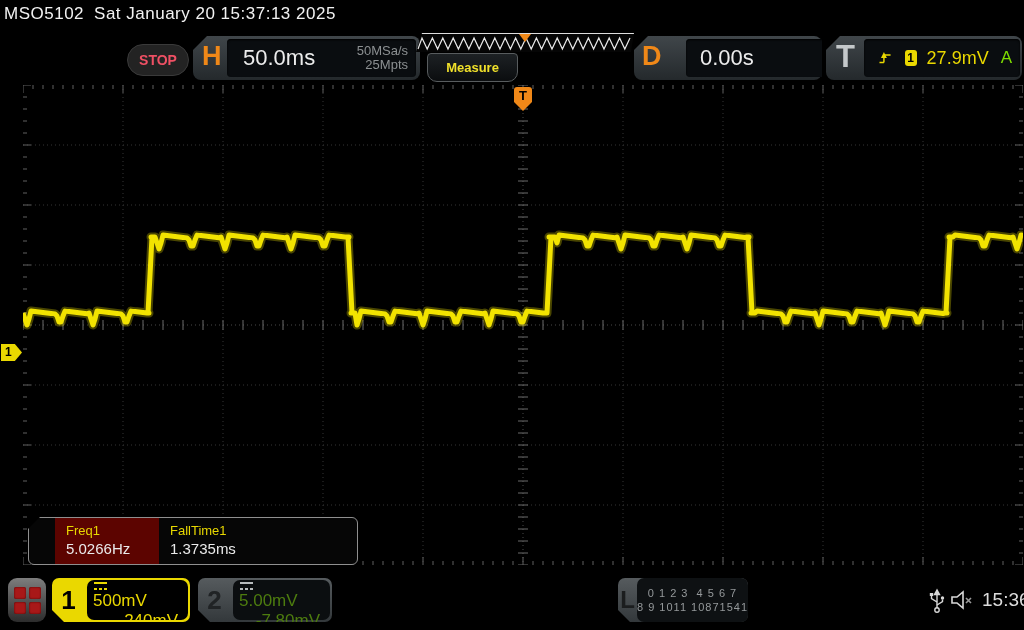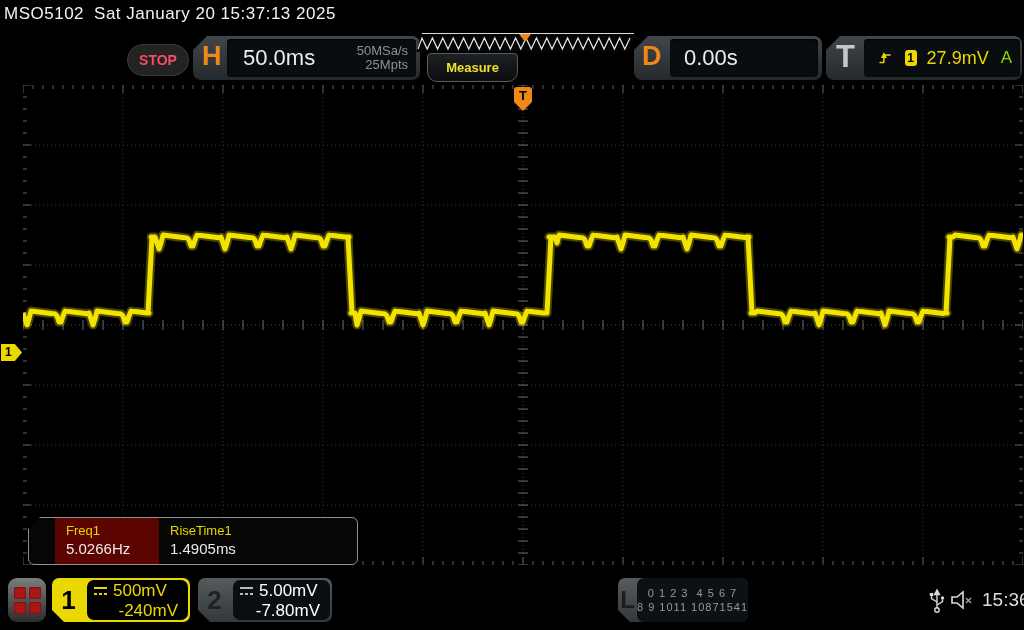--- a/index.html
+++ b/index.html
@@ -19,21 +19,21 @@
   .hdr-letter{position:absolute;top:5px;font-size:27px;font-weight:bold;color:#f08818;}
   .hdr-panel{position:absolute;top:3px;height:38px;background:#0a0d10;border-radius:4px;
         box-shadow:inset 0 1px 2px #000;display:flex;align-items:center;}
   #h-block{left:193px;width:227px;}
   #h-block .hdr-letter{left:9px;}
   #h-block .hdr-panel{left:34px;width:189px;}
   #h-scale{margin-left:16px;font-size:22px;color:#ececec;}
   #h-rates{margin-left:auto;margin-right:8px;text-align:right;font-size:13px;line-height:14px;color:#8c9092;}
   #d-block{left:634px;width:188px;}
   #d-block .hdr-letter{left:8px;}
-  #d-block .hdr-panel{left:36px;width:148px;align-items:center;}
+  #d-block .hdr-panel{left:52px;width:148px;align-items:center;}
   #d-value{margin-left:14px;font-size:22px;color:#ececec;}
   #t-block{left:826px;width:196px;}
   #t-letter{position:absolute;left:10px;top:3px;font-size:31px;font-weight:bold;color:#c4c8ca;}
   #t-block .hdr-panel{left:38px;width:156px;}
   #t-level{font-size:18px;color:#ead800;margin-left:10px;}
   #t-mode{font-size:17px;color:#7edc00;margin-left:12px;margin-right:8px;}
   #t-src-badge{width:16px;height:16px;background:#ead800;border-radius:3px;color:#000;
         font-size:12px;font-weight:bold;display:flex;align-items:center;justify-content:center;margin-left:12px;}
   #preview-strip{position:absolute;left:416px;top:33px;width:218px;height:18px;background:#050505;
         border-top:1px solid #dedede;clip-path:polygon(6px 0,100% 0,calc(100% - 3px) 100%,0 100%);}
@@ -74,22 +74,22 @@
   .ch-block{position:absolute;top:578px;height:44px;border-radius:7px;
         clip-path:polygon(0 0,100% 0,100% 100%,12px 100%,0 calc(100% - 12px));display:flex;}
   #ch1-block{left:52px;width:138px;background:#ead800;}
   #ch2-block{left:198px;width:134px;background:linear-gradient(#565b5e,#33383b);}
   .ch-tab{width:33px;display:flex;align-items:center;justify-content:center;
         font-size:26px;font-weight:bold;}
   #ch1-block .ch-tab{color:#000;}
   #ch2-block .ch-tab{color:#202325;}
   .ch-panel{flex:1;border-radius:7px;margin:2px;padding:1px 8px 0 6px;box-sizing:border-box;}
   #ch1-block .ch-panel{background:#000;color:#ead800;}
-  #ch2-block .ch-panel{background:#0b0e10;color:#ffffff;}
-  .ch-row1{display:flex;align-items:center;font-size:17px;line-height:20px;}
+  #ch2-block .ch-panel{background:#0b0e10;color:#4d7c0f;}
+  .ch-row1{display:flex;font-size:17px;line-height:20px;flex-direction:column;}
   .ch-row1 svg{margin-right:5px;}
   .ch-row2{font-size:17px;line-height:19px;text-align:right;padding-right:2px;}
   #la-block{position:absolute;left:618px;top:578px;width:130px;height:44px;
         background:linear-gradient(#565b5e,#33383b);border-radius:7px;
         clip-path:polygon(0 0,100% 0,100% 100%,12px 100%,0 calc(100% - 12px));display:flex;}
   #la-tab{width:30px;display:flex;align-items:center;justify-content:center;
         font-size:24px;font-weight:bold;color:#1b1d1e;}
   #la-panel{flex:1;background:#0e1113;border-radius:7px;margin:0;color:#95999b;font-size:11px;
         display:flex;flex-direction:column;align-items:center;justify-content:center;line-height:14px;}
   #la-panel div{white-space:pre;letter-spacing:1px;}
@@ -551,22 +551,22 @@
   </div>
   <div id="ch1-marker"><span>1</span></div>
 
   <div id="meas-panel">
     <div class="meas-spacer"></div>
     <div class="meas-cell hl">
       <div class="meas-label">Freq1</div>
       <div class="meas-value">5.0266Hz</div>
     </div>
     <div class="meas-cell">
-      <div class="meas-label">RiseTime1</div>
-      <div class="meas-value">1.4905ms</div>
+      <div class="meas-label">FallTime1</div>
+      <div class="meas-value">1.3735ms</div>
     </div>
   </div>
 
   <div id="grid-btn">
     <div class="sq">
         <i></i>
         <i></i>
         <i></i>
         <i></i>
       </div>

